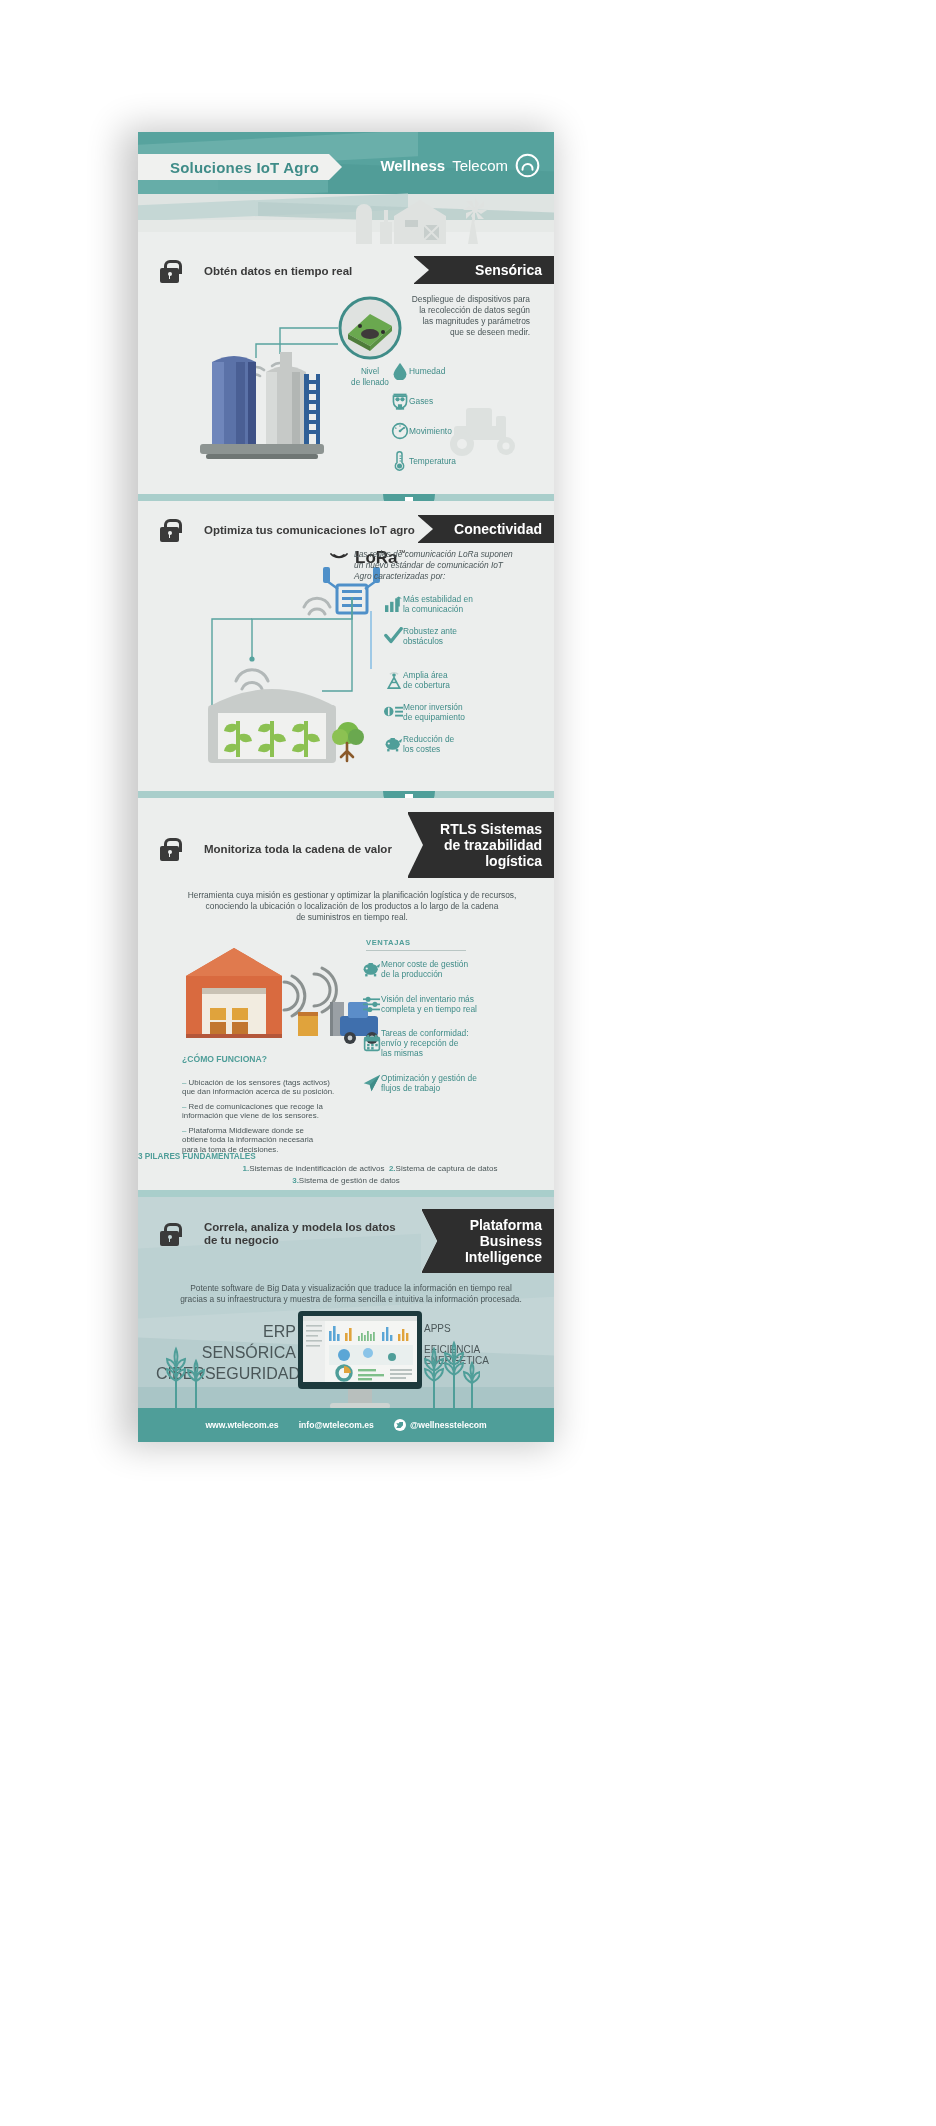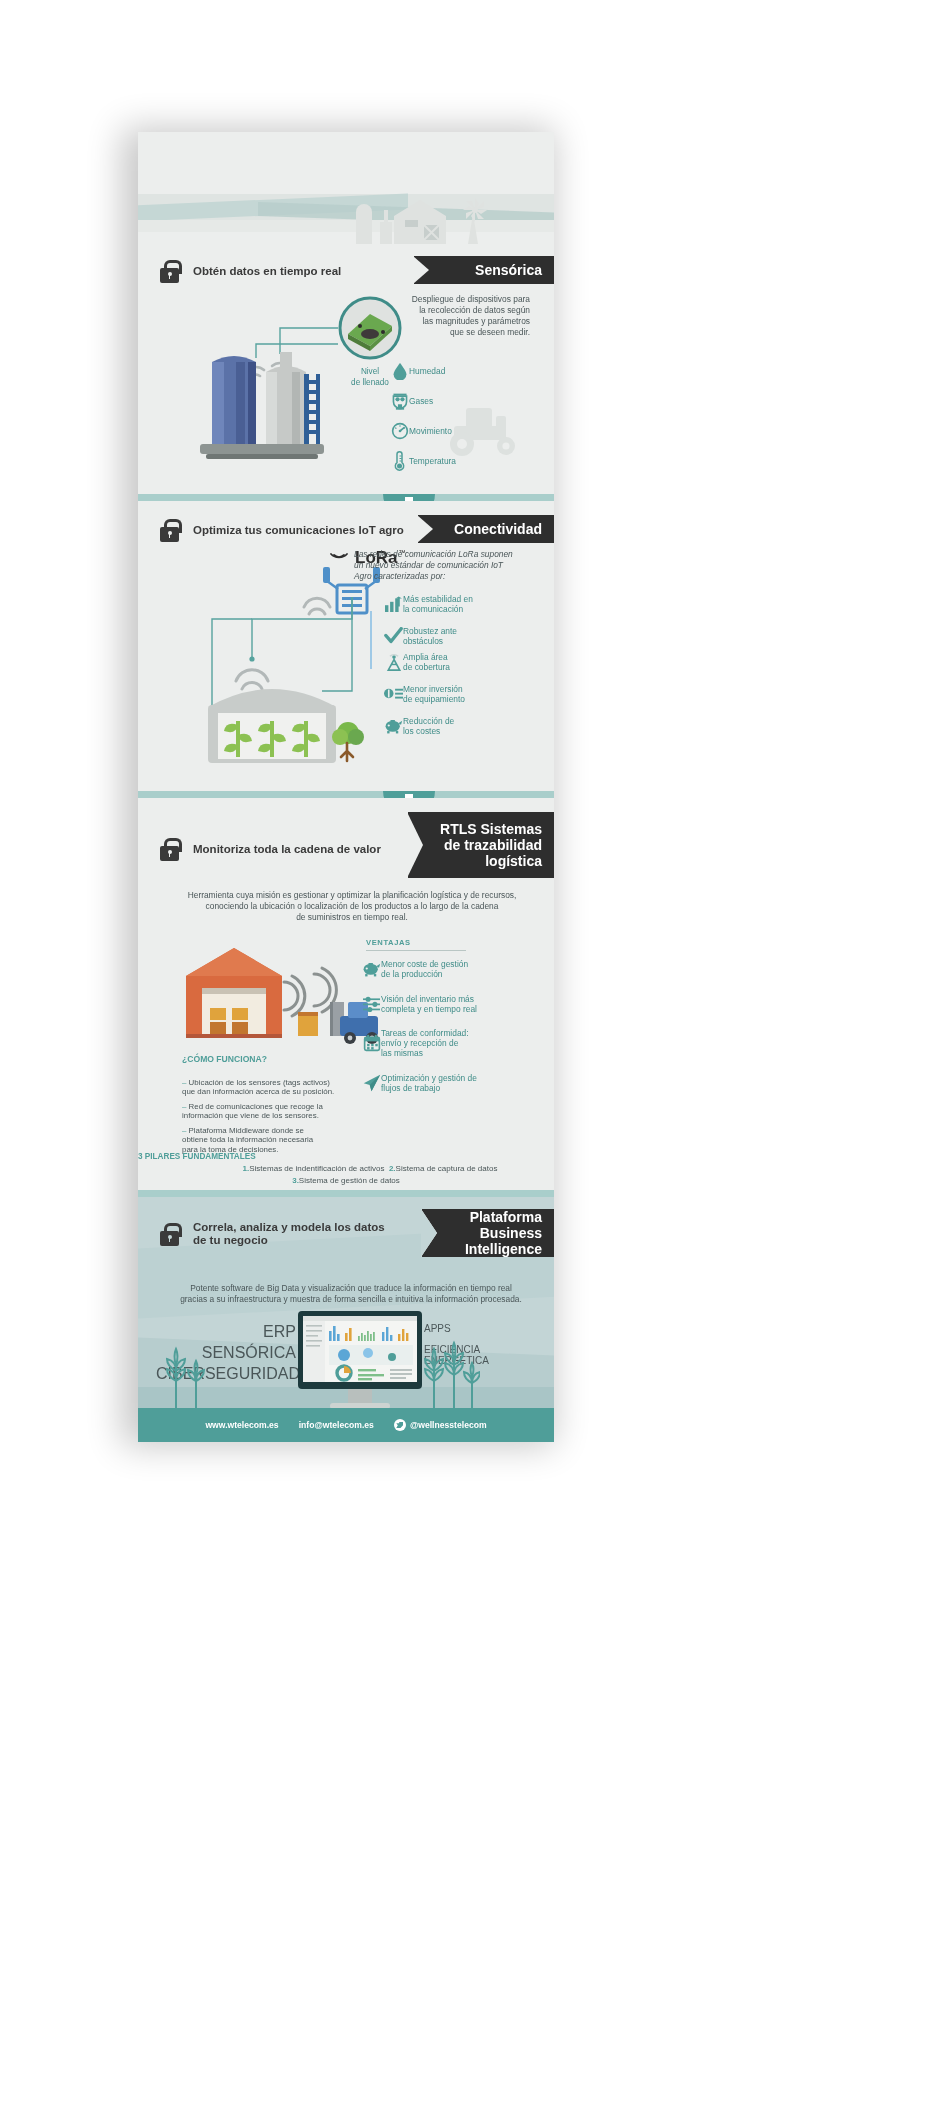--- a/index.html
+++ b/index.html
@@ -31,21 +31,21 @@
   .brand{position:absolute;right:14px;top:21px;display:flex;align-items:center;gap:7px;}
   .brand .b1{color:#ffffff;font-weight:bold;font-size:15px;}
   .brand .b2{color:#ffffff;font-weight:normal;font-size:15px;}
   .brand .logo{width:25px;height:25px;}
 
   
   .sec{position:absolute;left:0;width:416px;background:#eceeed;}
   .sec-band{position:absolute;left:0;width:416px;height:7px;background:#a9cecb;}
 
   
-  .lockrow{position:absolute;display:flex;align-items:center;gap:14px;}
+  .lockrow{position:absolute;display:flex;align-items:center;gap:25px;}
   .lock{width:19px;height:23px;flex:none;position:relative;}
   .lock .shk{position:absolute;left:3.5px;top:0;width:12px;height:11px;border:3px solid #3a3a3a;
     border-bottom:none;border-radius:6px 6px 0 0;}
   .lock .body{position:absolute;left:0;top:8px;width:19px;height:15px;background:#3a3a3a;border-radius:2px;}
   .lock .kh{position:absolute;left:7.5px;top:12px;width:4px;height:4px;background:#eceeed;border-radius:50%;}
   .lock .kh2{position:absolute;left:8.7px;top:15px;width:1.8px;height:4px;background:#eceeed;}
   .lockrow .ttl{color:#3a3a3a;font-weight:bold;font-size:11.5px;line-height:13px;white-space:pre-line;}
 
   
   .blkban{position:absolute;right:0;background:#2e2e2e;color:#fff;display:flex;align-items:center;
@@ -103,20 +103,38 @@
   .pilares-txt b{color:#4f9e99;font-weight:bold;}
 </style>
 </head>
 <body>
 
 <div id="page">
   <div id="poster-shadow"></div>
 
   <div id="poster">
 
+    <div class="hdr">
+      <div class="wash1"></div>
+      <div class="wash2"></div>
+      <div class="wash3"></div>
+
+      <div class="tag">
+        <span>Soluciones IoT Agro</span>
+      </div>
+
+      <div class="brand">
+        <div class="b1">Wellness</div>
+        <div class="b2">Telecom</div>
+        <svg class="logo" viewBox="0 0 30 30">
+          <circle cx="15" cy="15" r="13" fill="none" stroke="#ffffff" stroke-width="2.4"></circle>
+          <path d="M9 20 C9 11, 22 11, 21 20" fill="none" stroke="#ffffff" stroke-width="2.4" stroke-linecap="round"></path>
+        </svg>
+      </div>
+    </div>
 
     <div class="dots" style="top:74px;height:1140px;"></div>
 
     <div class="sec" style="top:62px;height:300px;">
 
       <div class="farmwash" style="left:0;top:0;width:416px;height:28px;background:#dfe4e2;"></div>
       <div class="farmwash" style="left:-30px;top:6px;width:300px;height:16px;background:#c5d7d5;transform:skewY(-2.5deg);"></div>
       <div class="farmwash" style="left:120px;top:14px;width:340px;height:14px;background:#b6cdcb;transform:skewY(2deg);opacity:.8;"></div>
       <div class="farmwash" style="left:0;top:26px;width:416px;height:12px;background:#e6e9e7;"></div>
 
@@ -374,21 +392,21 @@
                   <rect x="1" y="12" width="4" height="8"></rect>
                   <rect x="7" y="8" width="4" height="12"></rect>
                   <rect x="13" y="4" width="4" height="16"></rect>
                 </g>
               <path d="M19 14 V3 h-3 l4.5 -3 l4.5 3 h-3 v11Z" fill="#4f9e99" transform="translate(-2,0) scale(.85) translate(2,2)"></path>
             </svg>
           </span>
           <span class="lbl">Más estabilidad en
 la comunicación</span>
         </div>
-        <div class="irow" style="margin-bottom:5px;">
+        <div class="irow" style="margin-bottom:23px;">
           <span class="ic">
             <svg viewBox="0 0 22 20" width="19" height="17">
                 <path d="M2 10 L8 17 L20 2" fill="none" stroke="#4f9e99" stroke-width="4" stroke-linecap="round" stroke-linejoin="round"></path>
               </svg>
           </span>
           <span class="lbl">Robustez ante
 obstáculos</span>
         </div>
         <div class="irow" style="margin-bottom:11px;">
           <span class="ic">
@@ -593,21 +611,21 @@
         <div class="lock">
           <div class="shk"></div>
             <div class="body"></div>
             <div class="kh" style="background:#c3d5d6;"></div>
             <div class="kh2" style="background:#c3d5d6;"></div>
         </div>
         <div class="ttl">Correla, analiza y modela los datos
 de tu negocio</div>
       </div>
 
-      <div class="blkban" style="top:12px;height:48px;width:120px;">
+      <div class="blkban" style="top:12px;height:64px;width:120px;">
         <div class="bt">Plataforma
 Business
 Intelligence</div>
         <div style="position:absolute;left:-1px;top:0;bottom:0;width:16px;background:#c3d5d6;clip-path:polygon(0 0,100% 50%,0 100%);"></div>
       </div>
 
       <div class="para ctr" style="left:28px;top:86px;width:370px;white-space:pre-line;">Potente software de Big Data y visualización que traduce la información en tiempo real
 gracias a su infraestructura y muestra de forma sencilla e intuitiva la información procesada.</div>
 
       <div class="label-l" style="left:50px;top:126px;width:108px;">ERP</div>

